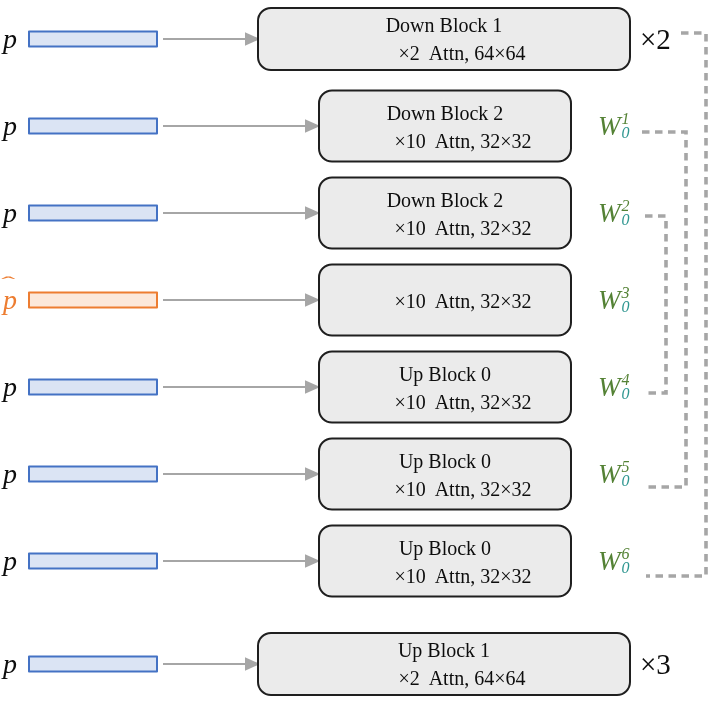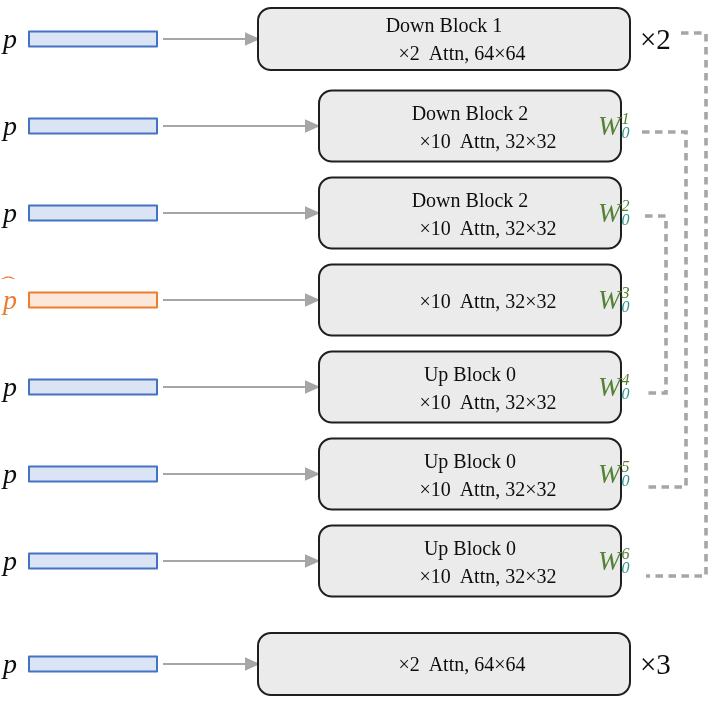--- a/index.html
+++ b/index.html
@@ -33,21 +33,21 @@
   .bar.orange{background:var(--orange-fill);border-color:var(--orange-border);}
   .box{
     box-sizing:border-box;
     background:var(--box-fill);
     border:2.5px solid var(--box-border);
     border-radius:14px;
     display:flex;flex-direction:column;align-items:center;justify-content:center;
     color:var(--text-black);
     font-size:20px;line-height:28px;
   }
-  .box.narrow{left:318px;width:304px;height:73px;}
+  .box.narrow{left:318px;width:254px;height:73px;}
   .box.wide{left:257px;width:374px;height:64px;}
   .box-title{white-space:pre;}
   .box-detail{white-space:pre;margin-left:36px;}
   .mult{
     left:640px;
     font-size:29px;line-height:30px;color:var(--text-black);
   }
   .wlabel{
     left:598px;
     font-style:italic;font-size:27px;line-height:27px;
@@ -190,18 +190,19 @@
           <span class="wsup">6</span>
           <span class="wsub">0</span>
         </span>
     </div>
   </div>
 
   <div class="row" style="top:664px">
     <span class="plabel">p</span>
     <div class="bar blue"></div>
     <div class="box wide">
+      <div class="box-title">Up Block 1</div>
       <div class="box-detail">×2  Attn, 64×64</div>
     </div>
     <div class="mult">×3</div>
   </div>
 
 </div>
 
 </body></html>

